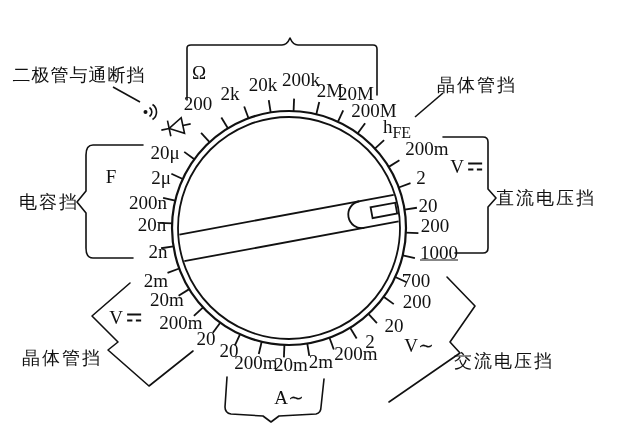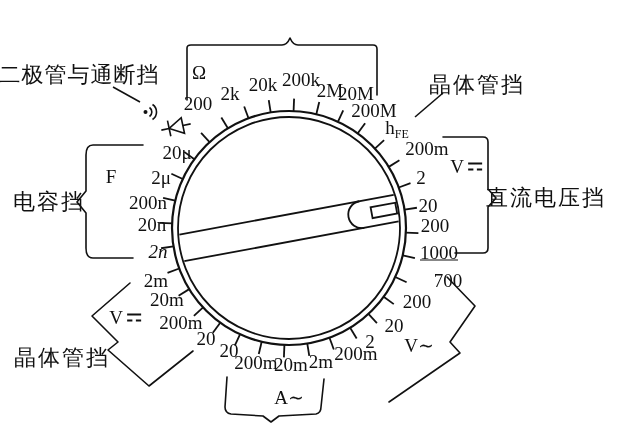--- a/index.html
+++ b/index.html
@@ -9,26 +9,26 @@
     font-family:"Liberation Serif","DejaVu Serif",serif;
   }
   .stage svg{position:absolute;left:0;top:0;}
   #labels{position:absolute;left:0;top:0;width:640px;height:423px;}
   .lbl{
     position:absolute;transform:translate(-50%,-50%);
     white-space:nowrap;line-height:1;
   }
   .num{font-size:19px;}
   .cjk{
-    font-size:22px;letter-spacing:2px;
+    font-size:18px;letter-spacing:2px;
     font-family:"Liberation Serif","DejaVu Serif",serif;
   }
   .cjk.big{font-size:19px;}
   .unit{font-size:19px;}
-  .lbl sub{font-size:12px;line-height:1;}
+  .lbl sub{font-size:16px;line-height:1;}
   .dcsym{
     display:inline-block;width:14px;height:4px;
     border-top:2px solid #111;border-bottom:2px dashed #111;
     margin-left:4px;vertical-align:2px;
   }
 </style>
 </head>
 <body>
 
 <div class="stage">
@@ -104,20 +104,21 @@
       <path d="M183,119 L183,135 L169,127 Z"></path>
       <line x1="183" y1="127" x2="191" y2="127"></line>
     </g>
   </svg>
 
   <div id="labels">
 
     <div class="lbl cjk" style="left:79px;top:75px;letter-spacing:1px">二极管与通断挡</div>
     <div class="lbl cjk" style="left:546px;top:198px">直流电压挡</div>
     <div class="lbl cjk" style="left:477px;top:85px">晶体管挡</div>
+    <div class="lbl cjk" style="left:504px;top:361px">交流电压挡</div>
     <div class="lbl cjk" style="left:62px;top:358px">晶体管挡</div>
     <div class="lbl cjk" style="left:49px;top:202px">电容挡</div>
     <div class="lbl num" style="left:289px;top:397px">A∼</div>
 
     <div class="lbl unit" style="left:199px;top:72px">Ω</div>
     <div class="lbl unit" style="left:111px;top:176px">F</div>
     <div class="lbl unit" style="left:466px;top:166px">
       <span>V</span><span class="dcsym"></span>
     </div>
     <div class="lbl unit" style="left:125px;top:317px">
@@ -132,32 +133,32 @@
       <div class="lbl num" style="left: 263px; top: 84px;">20k</div>
       <div class="lbl num" style="left: 301px; top: 79px;">200k</div>
       <div class="lbl num" style="left: 330px; top: 90px;">2M</div>
       <div class="lbl num" style="left: 356px; top: 93px;">20M</div>
       <div class="lbl num" style="left: 374px; top: 110px;">200M</div>
       <div class="lbl num" style="left: 427px; top: 148px;">200m</div>
       <div class="lbl num" style="left: 421px; top: 177px;">2</div>
       <div class="lbl num" style="left: 428px; top: 205px;">20</div>
       <div class="lbl num" style="left: 435px; top: 225px;">200</div>
       <div class="lbl num" style="left: 439px; top: 252px; text-decoration: underline;">1000</div>
-      <div class="lbl num" style="left: 448px; top: 280px; text-align: center;">700</div>
+      <div class="lbl num" style="left: 416px; top: 280px; text-align: center;">700</div>
       <div class="lbl num" style="left: 417px; top: 301px;">200</div>
       <div class="lbl num" style="left: 394px; top: 325px;">20</div>
       <div class="lbl num" style="left: 370px; top: 341px;">2</div>
       <div class="lbl num" style="left: 356px; top: 353px;">200m</div>
       <div class="lbl num" style="left: 321px; top: 361px;">2m</div>
       <div class="lbl num" style="left: 291px; top: 364px;">20m</div>
       <div class="lbl num" style="left: 256px; top: 362px;">200m</div>
       <div class="lbl num" style="left: 229px; top: 350px;">20</div>
       <div class="lbl num" style="left: 206px; top: 338px;">20</div>
       <div class="lbl num" style="left: 181px; top: 322px;">200m</div>
       <div class="lbl num" style="left: 167px; top: 299px;">20m</div>
       <div class="lbl num" style="left: 156px; top: 280px;">2m</div>
-      <div class="lbl num" style="left: 158px; top: 251px; font-style: italic;">2n</div>
+      <div class="lbl num" style="left: 158px; top: 251px;">2n</div>
       <div class="lbl num" style="left: 152px; top: 224px;">20n</div>
       <div class="lbl num" style="left: 148px; top: 202px;">200n</div>
       <div class="lbl num" style="left: 161px; top: 177px;">2μ</div>
-      <div class="lbl num" style="left: 177px; top: 152px; text-align: right;">20μ</div>
+      <div class="lbl num" style="left: 165px; top: 152px; text-align: right;">20μ</div>
     </div>
 </div>
 
 </body></html>

